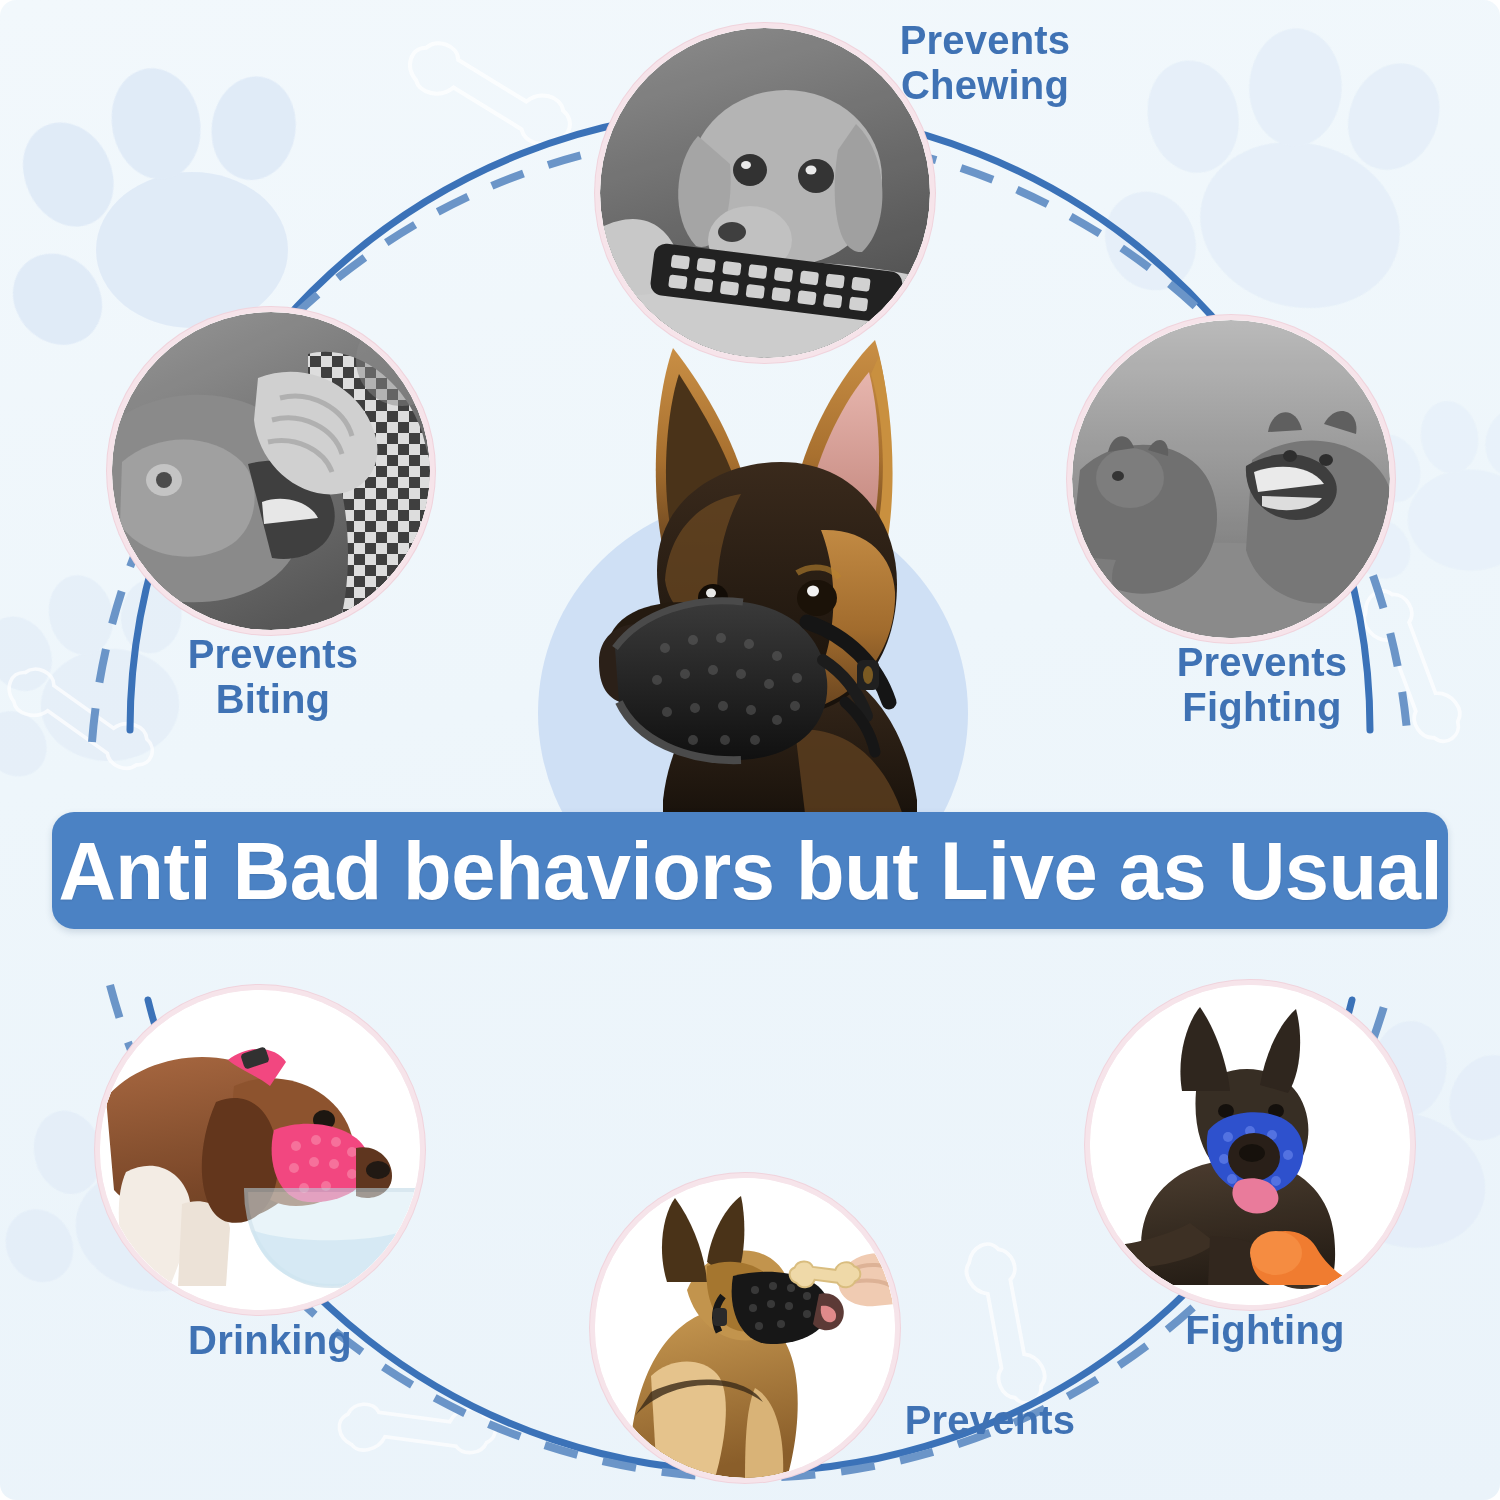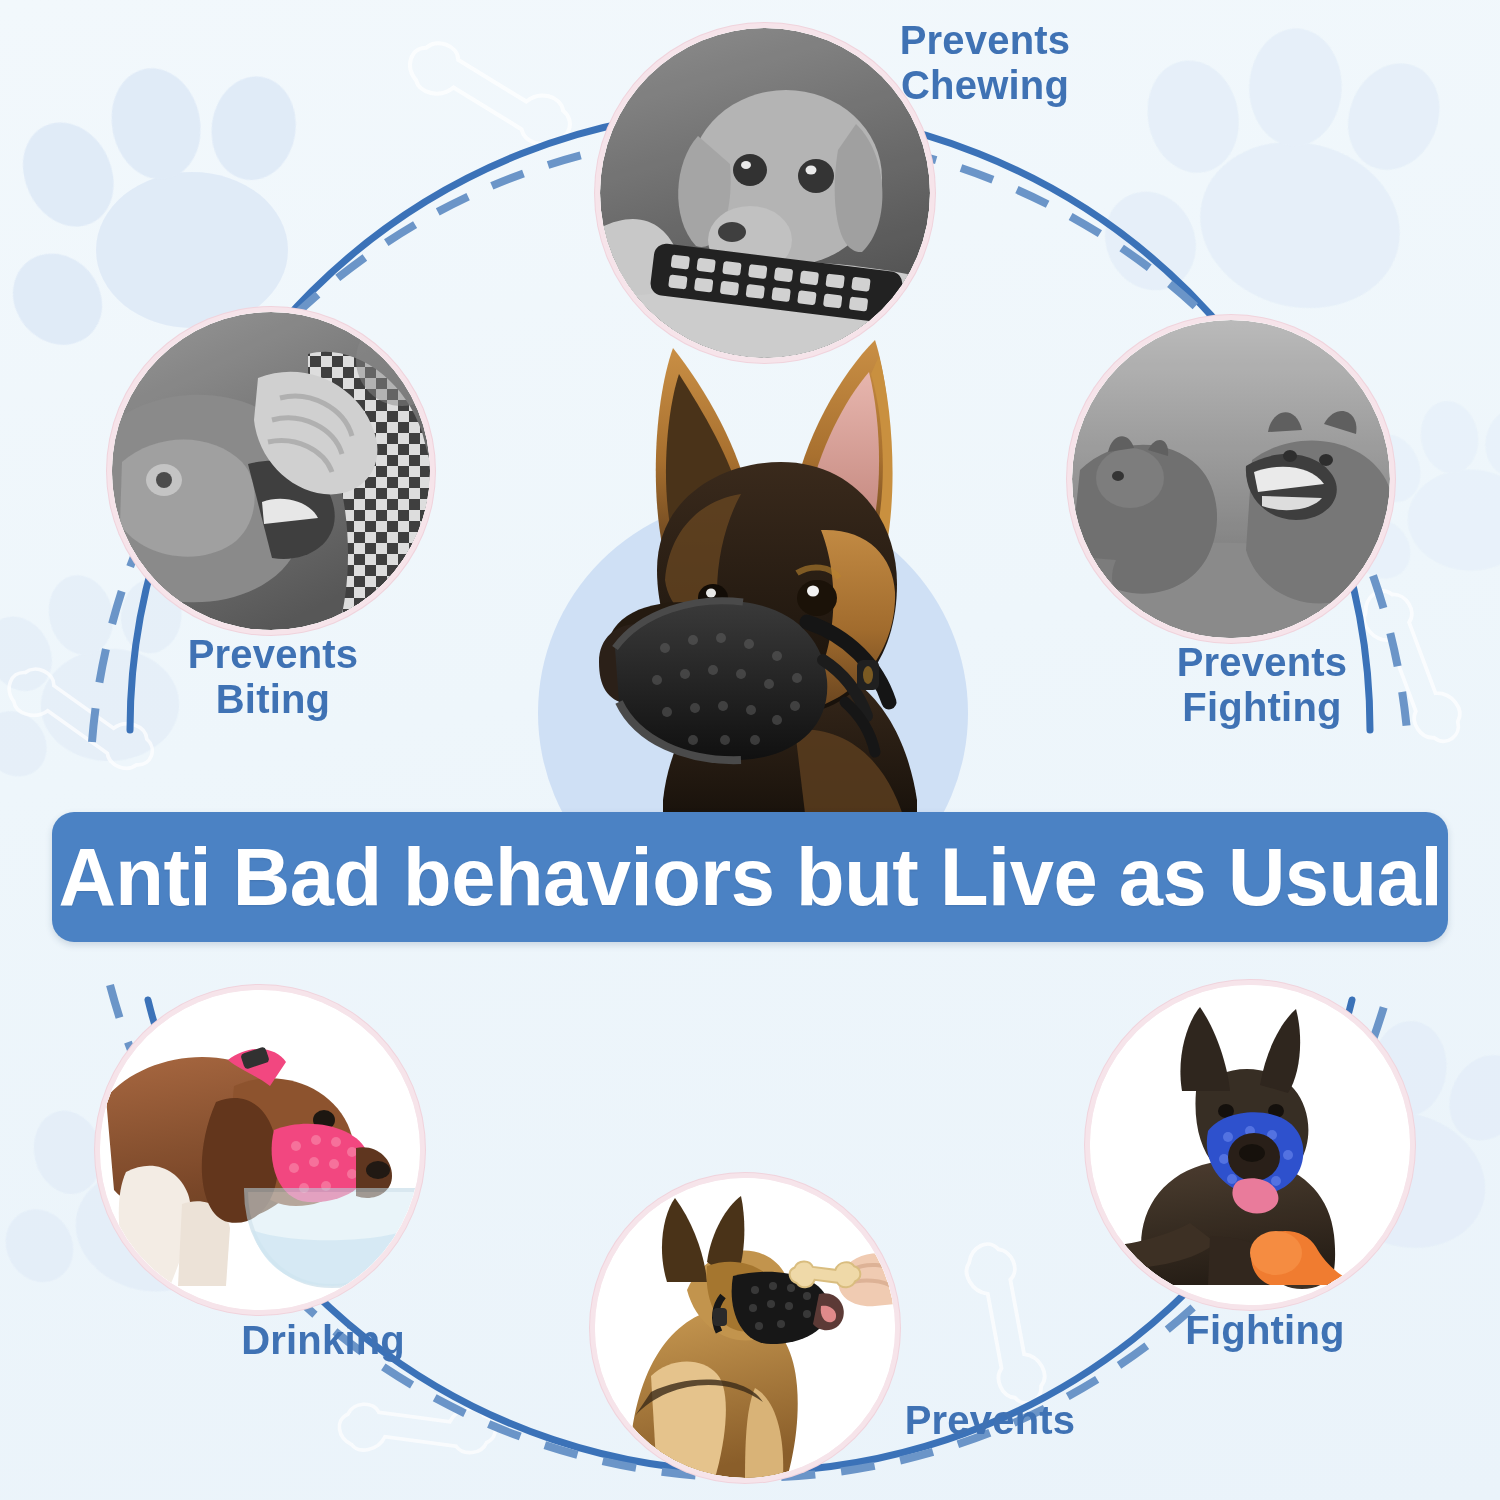--- a/index.html
+++ b/index.html
@@ -7,20 +7,21 @@
     padding: 0;
     background: #ffffff;
   }
   #stage {
     position: relative;
     width: 1500px;
     height: 1500px;
     overflow: hidden;
     background: linear-gradient(170deg, #f2f8fc 0%, #eef6fb 45%, #eaf3fa 100%);
     font-family: "Liberation Sans", sans-serif;
+    border-radius: 16px;
   }
 
   
   .bg-layer {
     position: absolute;
     inset: 0;
     pointer-events: none;
   }
 
   
@@ -66,21 +67,21 @@
   .center-dog {
     position: absolute;
   }
 
   
   .banner {
     position: absolute;
     left: 52px;
     top: 812px;
     width: 1396px;
-    height: 130px;
+    height: 117px;
     background: #4b82c4;
     border-radius: 22px;
     box-shadow: 0 3px 7px rgba(40,70,110,0.18);
     display: flex;
     align-items: center;
     justify-content: center;
   }
   .banner-text {
     color: #ffffff;
     font-family: "Liberation Sans Narrow", "Liberation Sans", sans-serif;
@@ -446,21 +447,21 @@
         </g>
         <path d="M256 158 C276 154 292 168 292 186 C292 204 272 212 256 206 Z" fill="#5a3018"></path>
         <ellipse cx="278" cy="180" rx="12" ry="9" fill="#1a120c"></ellipse>
 
         <path d="M146 200 L318 200 C318 258 280 296 232 296 C184 296 146 258 146 200 Z" fill="#d8ecf4" opacity="0.55" stroke="#b9d6e4" stroke-width="4"></path>
         <path d="M152 240 C190 254 276 254 312 238 C304 278 272 296 232 296 C192 296 162 276 152 240 Z" fill="#cde6f2" opacity="0.75"></path>
         <rect width="320" height="320" fill="#ffffff" opacity="0.03"></rect>
       </g>
     </svg>
   </div>
-  <div class="label" style="left:135px; top:1318px; width:270px;text-align:right;">Drinking</div>
+  <div class="label" style="left:135px; top:1318px; width:270px;">Drinking</div>
 
   <div class="photo" style="left:595px; top:1178px; width:300px; height:300px;">
     <svg class="art" viewBox="0 0 300 300">
       <defs>
         <clipPath id="c5">
             <circle cx="150" cy="150" r="150"></circle>
           </clipPath>
         <linearGradient id="gsd" x1="0" y1="0" x2="0.2" y2="1">
           <stop offset="0%" stop-color="#c99a52"></stop>
             <stop offset="100%" stop-color="#8a5e2a"></stop>

